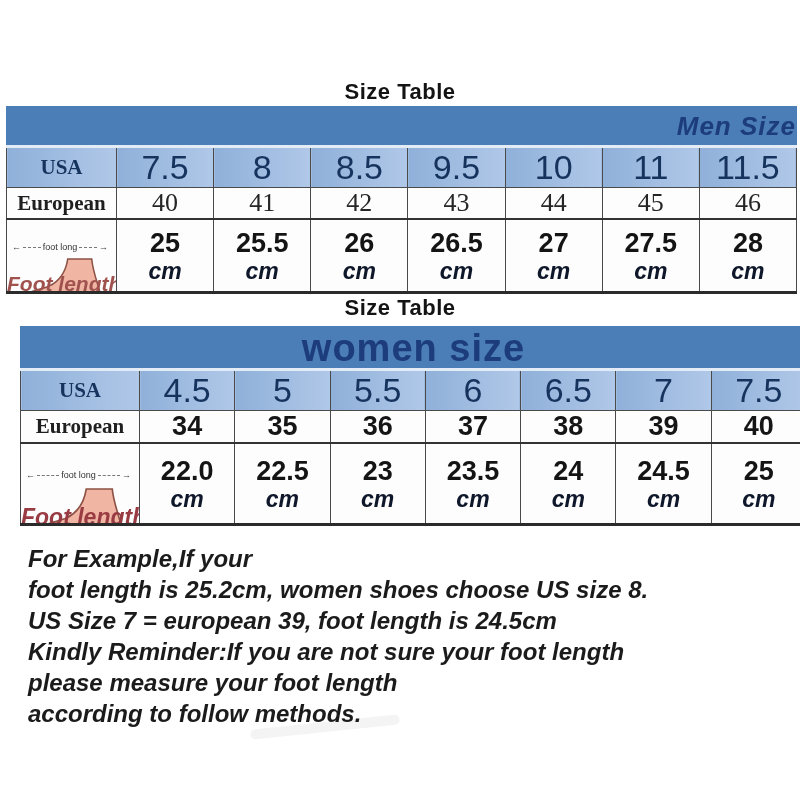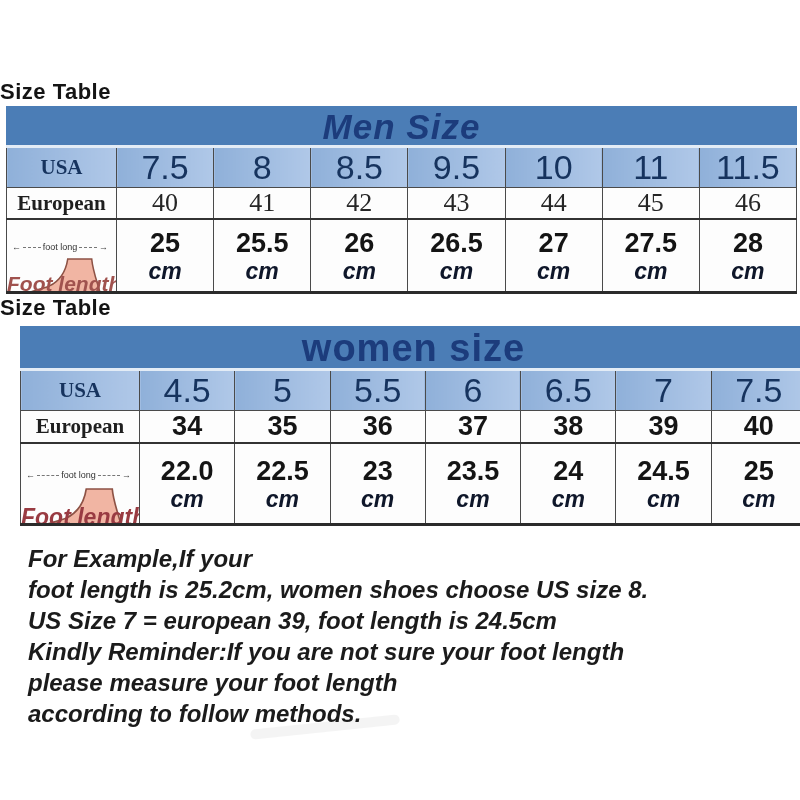--- a/index.html
+++ b/index.html
@@ -1,35 +1,35 @@
 <!DOCTYPE html>
 <html><head>
 <meta charset="utf-8">
 <style>
   html,body{margin:0;padding:0;}
   body{
     width:800px;height:800px;background:#ffffff;position:relative;overflow:hidden;
     font-family:"Liberation Sans", sans-serif;
   }
   .size-title{
-    position:absolute;left:0;width:100%;
+    position:absolute;left:0;width:100%;text-align:center;
     font-size:22px;font-weight:bold;color:#141414;letter-spacing:.5px;
   }
   table.size-table{
     position:absolute;border-collapse:collapse;table-layout:fixed;
     background:#fdfdfd;border-bottom:3px solid #2b2b2b;
   }
   table.size-table td{
     border:1px solid #4a4a4a;text-align:center;vertical-align:middle;padding:0;overflow:hidden;
   }
   tr.banner-row td{
     background:#4b7db6;border:1px solid #4b7db6;border-bottom:3px solid #e3ecf6;
   }
   .banner-text{color:#1c3c7c;display:block;line-height:1;}
-  .banner-men{font-size:35px;font-weight:bold;font-style:italic;letter-spacing:1px;}
+  .banner-men{font-size:26px;font-weight:bold;font-style:italic;letter-spacing:1px;text-align:right;}
   .banner-women{font-size:38px;font-weight:bold;letter-spacing:1px;}
   tr.usa-row td{background:linear-gradient(90deg,#8fb0d9,#b0c8e8);text-align:center;}
   .usa-label{font-family:"Liberation Serif", serif;font-size:21px;font-weight:bold;color:#16335e;}
   .usa-val{font-size:34px;font-weight:normal;color:#16335e;}
   .euro-label{font-family:"Liberation Serif", serif;font-size:21px;font-weight:bold;color:#1f1f1f;}
   .euro-val-serif{font-family:"Liberation Serif", serif;font-size:26px;color:#262626;}
   .euro-val-sans{font-size:27px;font-weight:bold;color:#151515;}
   tr.foot-row td{border-top:2px solid #333;background:#fdfdfd;}
   .foot-val{display:block;font-size:27px;font-weight:bold;color:#141414;line-height:1.15;}
   .foot-unit{display:block;font-size:23px;font-weight:bold;font-style:italic;color:#0f172a;line-height:1.05;}

